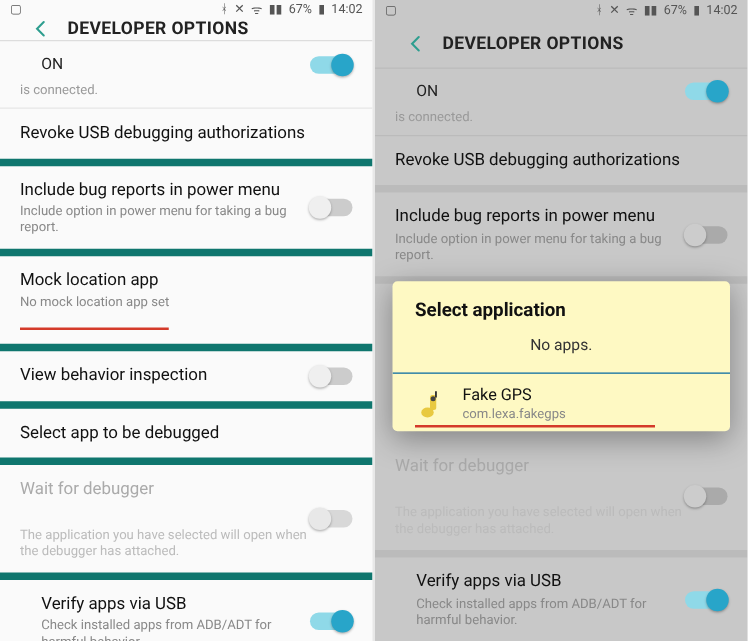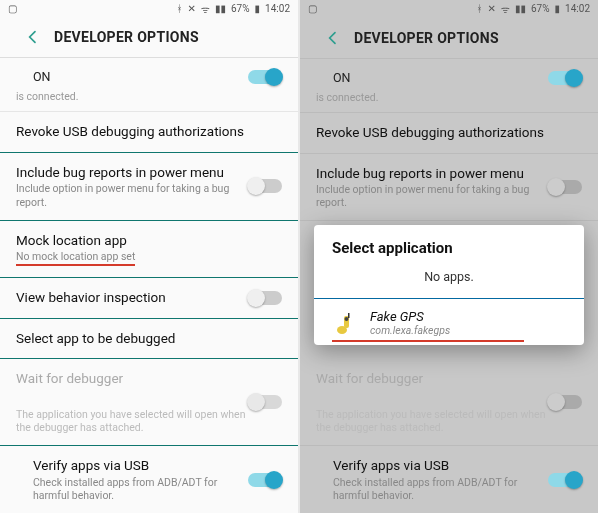--- a/index.html
+++ b/index.html
@@ -4,48 +4,48 @@
 <style>
 * { margin: 0; padding: 0; box-sizing: border-box; font-family: -apple-system, Roboto, "Helvetica Neue", Arial, sans-serif; }
 body { background: #e8e8e8; width: 598px; height: 513px; display: flex; gap: 2px; }
 .screen { flex: 1; background: #fafafa; display: flex; flex-direction: column; position: relative; overflow: hidden; }
 .screen.dim { background: #c8c8c8; }
 .statusbar { height: 18px; display: flex; justify-content: flex-end; align-items: center; padding: 0 8px; gap: 5px; font-size: 10px; color: #555; }
 .header { display: flex; align-items: center; height: 42px; padding: 0 24px; border-bottom: 1px solid #ddd; }
 .screen.dim .header { border-bottom-color: #bbb; }
 .back-arrow { width: 18px; height: 18px; display: flex; align-items: center; justify-content: center; color: #2e9e8f; margin-right: 12px; }
 .header-title { font-size: 14px; font-weight: 700; color: #222; letter-spacing: 0.3px; }
-.row { padding: 11px 16px; border-bottom: 1px solid #0f766e; display: flex; align-items: center; justify-content: space-between; position: relative; }
+.row { padding: 11px 16px; border-bottom: 6px solid #0f766e; display: flex; align-items: center; justify-content: space-between; position: relative; }
 .screen.dim .row { border-bottom-color: #bbb; }
 .row.no-border { border-bottom: none; margin-left: 17px; }
 .row-text { flex: 1; }
 .row-title { font-size: 13.5px; color: #111; font-weight: 400; line-height: 1.3; }
 .row-sub { font-size: 10.5px; color: #888; margin-top: 1px; line-height: 1.25; }
 .row.disabled .row-title { color: #aaa; }
 .row.disabled .row-sub { color: #bbb; margin-top: 20px; }
 .toggle { width: 34px; height: 14px; border-radius: 8px; position: relative; flex-shrink: 0; }
 .toggle .knob { width: 18px; height: 18px; border-radius: 50%; position: absolute; top: -2px; background: #fff; box-shadow: 0 1px 2px rgba(0,0,0,0.3); }
 .toggle.on { background: #8fd9e8; }
 .toggle.on .knob { right: -1px; background: #28a5c9; }
 .toggle.off { background: #ccc; }
 .toggle.off .knob { left: -1px; background: #efefef; }
 .toggle.off.disabled { background: #d8d8d8; }
 .toggle.off.disabled .knob { background: #e8e8e8; }
 .screen.dim .toggle.off { background: #aaa; }
 .screen.dim .toggle.off .knob { background: #ccc; }
-.underline-red { border-bottom: 2px solid #d43a2a; display: inline-block; padding-bottom: 1px; }
+.underline-red { border-bottom: 2px solid #d43a2a; display: inline-block; padding-bottom: 14px; }
 .on-small { font-size: 12.5px; color: #222; }
 .truncated { font-size: 10.5px; color: #999; padding: 0 16px 8px; border-bottom: 1px solid #e6e6e6; }
 .screen.dim .truncated { border-bottom-color: #bbb; }
-.dialog { position: absolute; left: 14px; right: 14px; top: 225px; background: #ffffff; border-radius: 4px; box-shadow: 0 6px 24px rgba(0,0,0,0.35); z-index: 10; overflow: hidden; }
+.dialog { position: absolute; left: 14px; right: 14px; top: 225px; background: #fef9c3; border-radius: 4px; box-shadow: 0 6px 24px rgba(0,0,0,0.35); z-index: 10; overflow: hidden; }
 .dialog-header { padding: 14px 18px 6px; font-size: 15px; font-weight: 700; color: #111; }
 .dialog-noapps { text-align: center; font-size: 12.5px; color: #333; padding: 6px 16px 14px; border-bottom: 1px solid #0369a1; }
 .dialog-item { display: flex; align-items: center; padding: 10px 18px 8px; gap: 12px; position: relative; }
 .app-icon { width: 26px; height: 26px; position: relative; flex-shrink: 0; }
-.app-text { flex: 1; font-style: italic; }
+.app-text { flex: 1; }
 .app-name { font-size: 13px; color: #111; }
 .app-pkg { font-size: 10.5px; color: #888; }
 .dialog-underline { position: absolute; left: 18px; right: 60px; bottom: 3px; height: 2px; background: #d43a2a; }
 </style>
 </head>
 <body>
 
 <div class="screen">
   <div class="statusbar">
     <span>▢</span>

